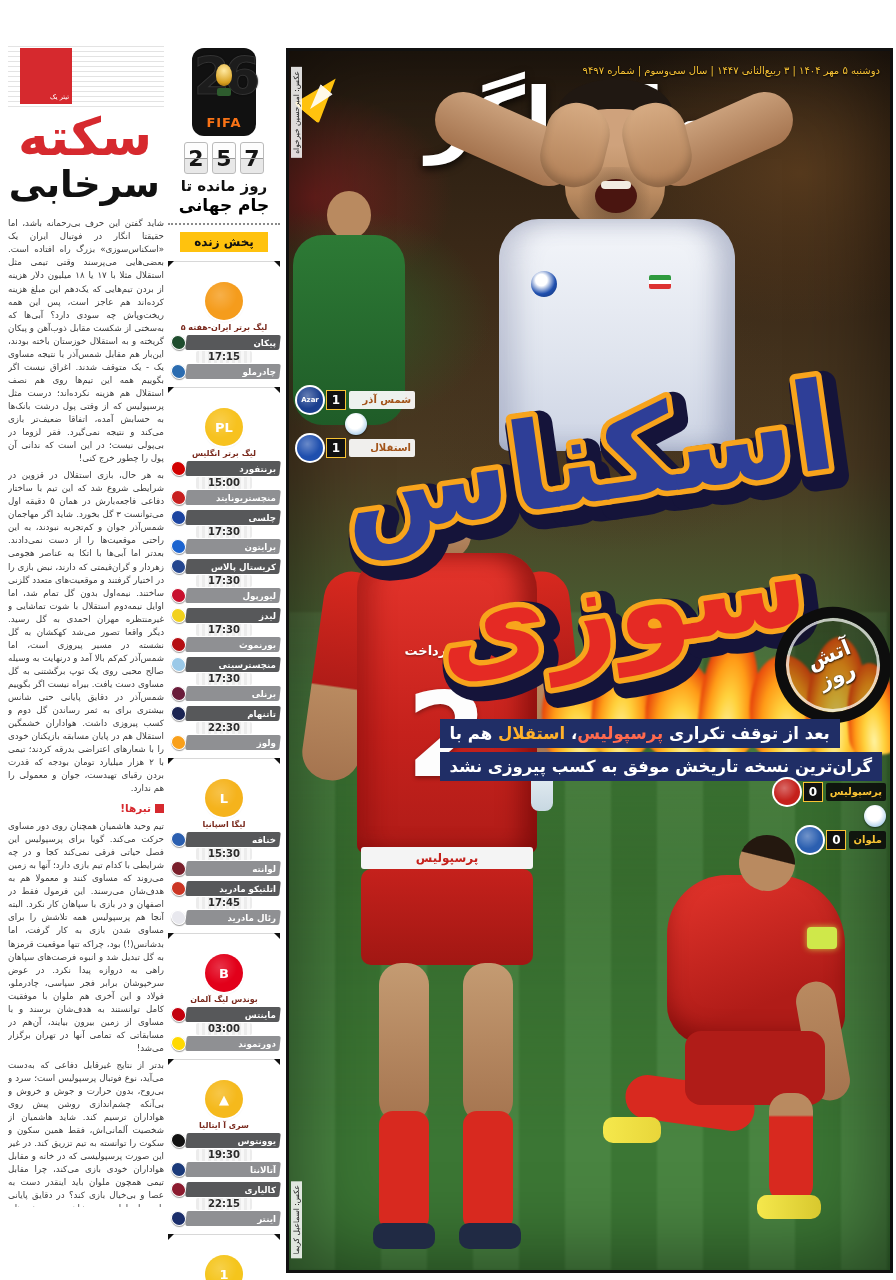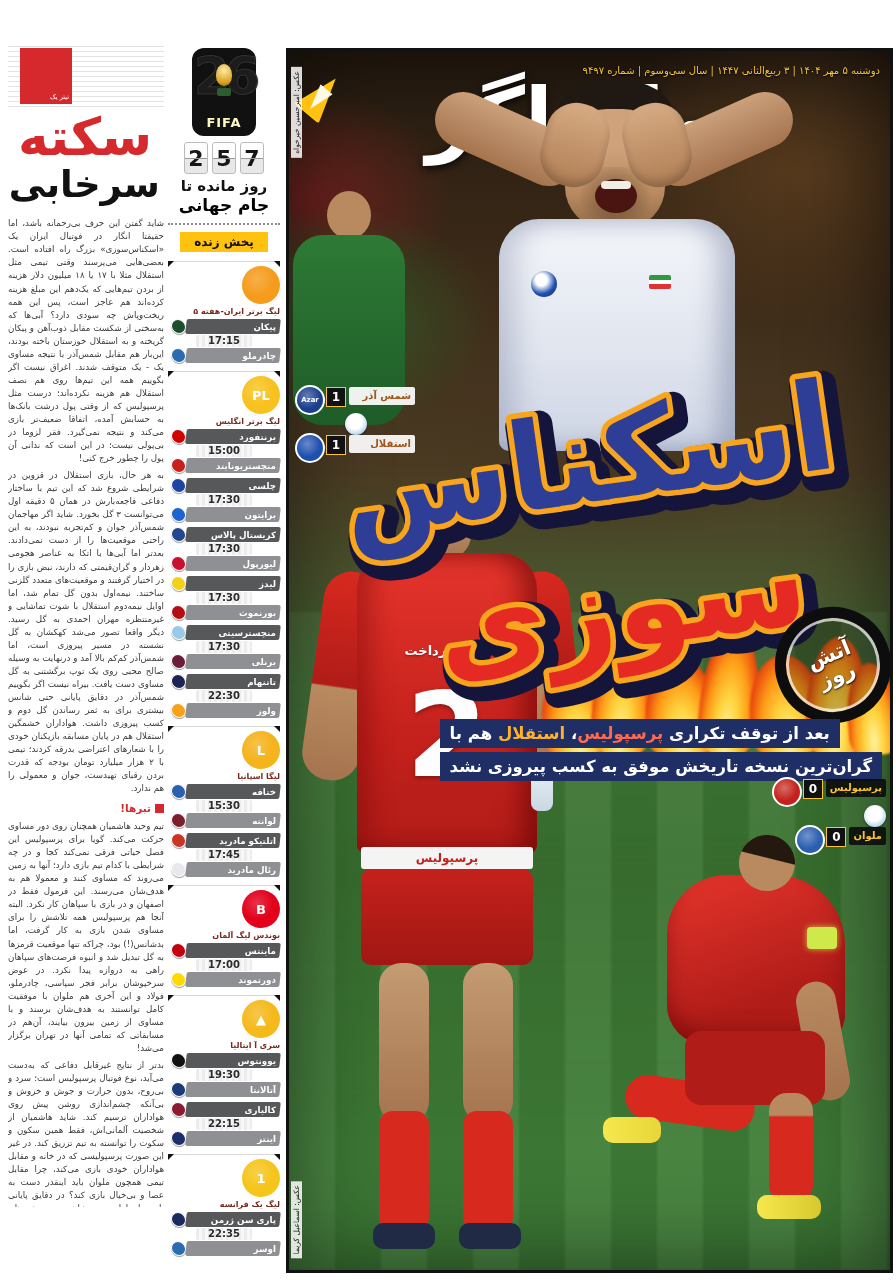--- a/index.html
+++ b/index.html
@@ -25,33 +25,33 @@
      align-items:center;}
   .fifa-logo{width:64px;height:88px;background:#111;border-radius:12px;position:relative;
      display:flex;flex-direction:column;align-items:center;justify-content:flex-end;}
   .fifa-num{position:absolute;top:2px;left:0;width:100%;text-align:center;color:#2e2e2e;
      font-size:52px;font-weight:bold;line-height:1;letter-spacing:-6px;
      text-shadow:0 0 2px #000;color:#1c1c1c;-webkit-text-stroke:1px #333;}
   .trophy{position:absolute;top:16px;left:50%;transform:translateX(-50%);width:18px;height:42px;}
   .trophy .cup{width:16px;height:22px;margin:0 auto;border-radius:50% 50% 45% 45%;
      background:radial-gradient(circle at 50% 30%,#ffe9a0,#d8a01f 70%,#8a5d10);}
   .trophy .base{width:14px;height:8px;margin:2px auto 0;background:#2e5c2e;border-radius:2px;}
-  .fifa-word{color:#fef9c3;font-weight:bold;font-size:13px;letter-spacing:1px;margin-bottom:6px;z-index:2;}
+  .fifa-word{color:#f97316;font-weight:bold;font-size:13px;letter-spacing:1px;margin-bottom:6px;z-index:2;}
   .flip-row{display:flex;gap:4px;margin-top:6px;}
   .flip{width:22px;height:30px;background:linear-gradient(180deg,#fdfdfd 49%,#e8e8e8 51%);
      border:1px solid #bbb;border-radius:3px;color:#161616;font-size:22px;font-weight:bold;
      display:flex;align-items:center;justify-content:center;position:relative;}
   .flip::after{content:"";position:absolute;left:0;top:50%;width:100%;height:1px;background:#9a9a9a;}
   .wc-line1{color:#111;font-weight:bold;font-size:15px;margin-top:3px;direction:rtl;}
   .wc-line2{color:#000000;font-weight:bold;font-size:17px;direction:rtl;}
   .dotted{width:100%;border-top:2px dotted #8a8a8a;margin:8px 0 7px;}
   .live-badge{background:#ffc20e;color:#111;font-weight:bold;font-size:12px;direction:rtl;
      padding:3px 14px;margin-bottom:6px;}
-  .sec{width:100%;display:flex;flex-direction:column;align-items:flex-end;border-top:1px solid #d8d8d8;
-     padding-top:4px;margin-top:3px;position:relative;}
+  .sec{width:100%;display:flex;flex-direction:column;align-items:center;border-top:1px solid #d8d8d8;
+     padding-top:20px;margin-top:3px;position:relative;}
   .sec::before,.sec::after{content:"";position:absolute;top:-1px;width:0;height:0;
      border-top:6px solid #111;}
   .sec::before{left:0;border-right:6px solid transparent;}
   .sec::after{right:0;border-left:6px solid transparent;}
   .lg-logo{width:38px;height:38px;border-radius:50%;display:flex;align-items:center;
      justify-content:center;color:#fff;font-weight:bold;font-size:13px;
      box-shadow:0 0 0 2px #fff,0 1px 2px rgba(0,0,0,.4);}
   .lg-label{direction:rtl;color:#7a2a1e;font-size:8px;font-weight:bold;margin:3px 0 3px;}
   .match{width:100%;margin-bottom:4px;}
   .m-row{display:flex;align-items:center;height:15px;margin-bottom:1px;}
@@ -195,21 +195,21 @@
   
   .subbars{position:absolute;right:8px;top:668px;z-index:6;display:flex;flex-direction:column;
      align-items:flex-end;gap:4px;direction:rtl;}
   .subbar{background:#202e66;color:#fff;font-weight:bold;font-size:16.5px;padding:5px 10px;
      white-space:nowrap;}
   .subbar .c-red{color:#ff6a4e;} .subbar .c-yel{color:#ffb12b;}
   
   .scorebox{position:absolute;z-index:6;display:flex;flex-direction:column;gap:2px;}
   .sb1{left:8px;top:336px;width:118px;}
   .sb2{right:4px;top:728px;width:102px;align-items:flex-end;}
-  .sb-row{display:flex;gap:3px;height:26px;}
+  .sb-row{display:flex;align-items:center;gap:3px;height:26px;}
   .sb-logo{width:26px;height:26px;border-radius:50%;box-shadow:0 0 0 2px #fff,0 1px 2px rgba(0,0,0,.5);
      flex:0 0 26px;display:flex;align-items:center;justify-content:center;color:#fff;font-size:7px;font-weight:bold;}
   .sb-score{width:18px;height:18px;background:#111;color:#fff;font-weight:bold;font-size:12px;
      display:flex;align-items:center;justify-content:center;border:1px solid #f8c334;flex:0 0 18px;}
   .sb-name{flex:1;height:18px;line-height:18px;font-size:10px;font-weight:bold;direction:rtl;
      text-align:right;padding:0 4px;border-radius:2px;white-space:nowrap;}
   .sb1 .sb-name{background:rgba(255,255,255,.92);color:#a3541a;}
   .sb2 .sb-name{background:rgba(10,10,10,.88);color:#f8c334;}
   .sb-mid{display:flex;justify-content:center;height:22px;margin:-2px 0;}
   .sb-mid .lgc{width:22px;height:22px;border-radius:50%;background:radial-gradient(circle at 45% 40%,#fff 40%,#bcd8ee 70%,#4a90c4);
@@ -411,21 +411,21 @@
         <div class="sec">
           <div class="lg-logo" style="background: radial-gradient(circle at 40% 35%, rgba(255, 255, 255, 0.2), transparent 50%), rgb(226, 0, 26);">B</div>
           <div class="lg-label">بوندس لیگ آلمان</div>
           <div class="match">
             <div class="m-row home">
               <span class="club-dot" style="background: rgb(195, 0, 13);"></span>
               <span class="m-band">
                 <span class="m-name">ماینتس</span>
               </span>
             </div>
-            <div class="m-time">17:00</div>
+            <div class="m-time">03:00</div>
             <div class="m-row away">
               <span class="club-dot" style="background: rgb(255, 217, 0);"></span>
               <span class="m-band">
                 <span class="m-name">دورتموند</span>
               </span>
             </div>
           </div>
         </div>
         <div class="sec">
           <div class="lg-logo" style="background: radial-gradient(circle at 40% 35%, rgba(255, 255, 255, 0.2), transparent 50%), rgb(245, 185, 28);">▲</div>

